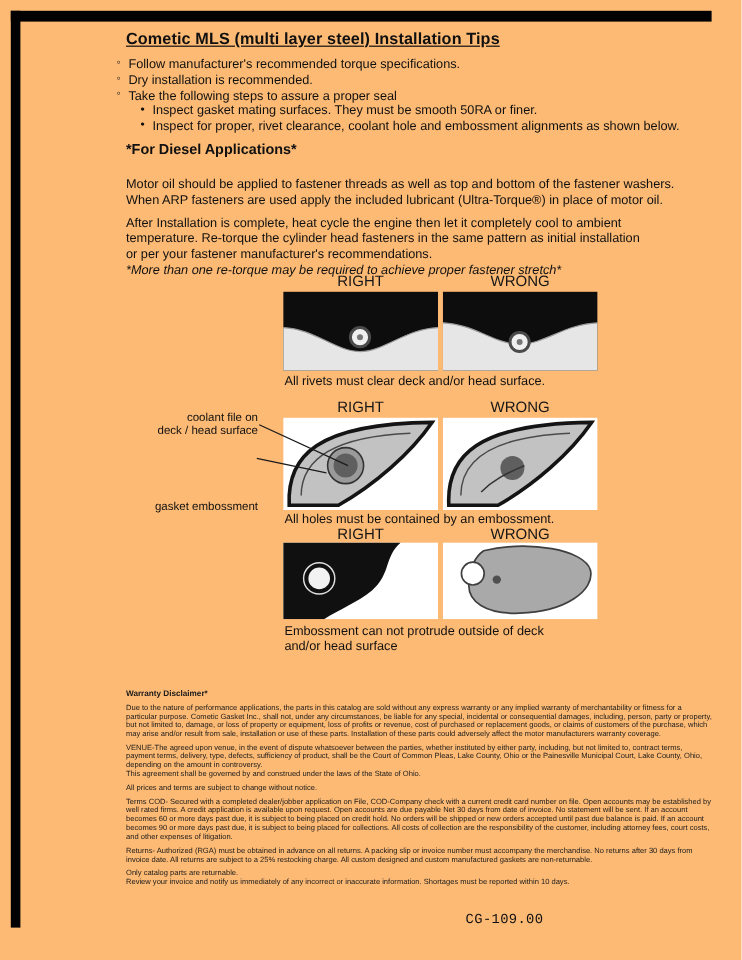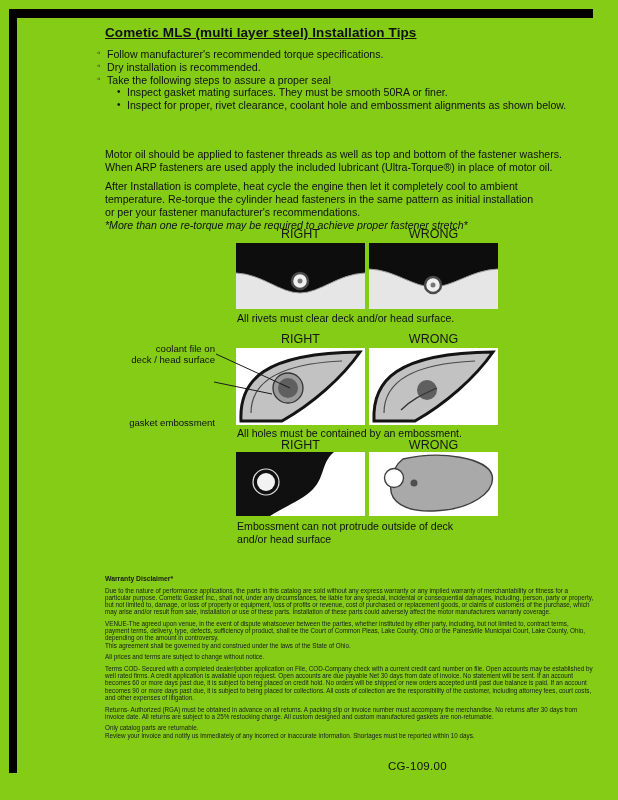--- a/index.html
+++ b/index.html
@@ -1,16 +1,16 @@
 <!DOCTYPE html>
 <html><head>
 <meta charset="utf-8">
 <style>
   html,body{margin:0;padding:0;background:#fff;}
-  .page{position:relative;width:618px;height:800px;background:#84cc16;
+  .page{position:relative;width:618px;height:800px;background:#fdba74;
         font-family:"Liberation Sans",sans-serif;color:#101010;overflow:hidden;}
   .bar-top{position:absolute;left:9px;top:9px;width:584px;height:9px;background:#000;}
   .bar-left{position:absolute;left:9px;top:9px;width:8px;height:764px;background:#000;}
 
   .title{position:absolute;left:105px;top:25px;font-size:13.5px;font-weight:bold;
          text-decoration:underline;letter-spacing:0.1px;}
 
   .tips{position:absolute;left:97px;top:48px;width:505px;font-size:10.6px;line-height:12.8px;}
   .tip{position:relative;padding-left:10px;}
   .tip::before{content:"◦";position:absolute;left:0;top:-1px;font-size:10px;}
@@ -32,40 +32,41 @@
 
   .callout{position:absolute;font-size:9.6px;line-height:10.8px;text-align:right;white-space:pre-line;}
   .co-hole{left:112px;top:344px;width:103px;}
   .co-emb{left:100px;top:375px;width:115px;margin-top:43px;}
   .leader{position:absolute;left:212px;top:344px;width:90px;height:70px;z-index:5;pointer-events:none;}
 
   .warranty{position:absolute;left:105px;top:575px;width:489px;font-size:6.3px;line-height:7.2px;color:#1a1a1a;}
   .warranty p{margin:0 0 4.5px 0;white-space:pre-line;}
   .w-head{font-weight:bold;font-size:6.8px;margin-bottom:4.5px;}
 
-  .footer{position:absolute;left:388px;top:760px;font-size:11.5px;letter-spacing:0.3px;}
+  .footer{position:absolute;left:388px;top:760px;font-size:11.5px;letter-spacing:0.3px;font-family:Liberation Mono, monospace;}
 </style>
 </head>
 <body>
 
 <div class="page">
 
   <div class="bar-top"></div>
   <div class="bar-left"></div>
 
   <div class="title">Cometic MLS (multi layer steel) Installation Tips</div>
 
   <div class="tips">
     <div class="tip"><span>Follow manufacturer's recommended torque specifications.</span></div>
     <div class="tip"><span>Dry installation is recommended.</span></div>
     <div class="tip"><span>Take the following steps to assure a proper seal</span></div>
     <div class="tip sub"><span>Inspect gasket mating surfaces.  They must be smooth 50RA or finer.</span></div>
     <div class="tip sub"><span>Inspect for proper, rivet clearance, coolant hole and embossment alignments as shown below.</span></div>
   </div>
 
+  <div class="diesel-heading">*For Diesel Applications*</div>
   <p class="bpara p1">Motor oil should be applied to fastener threads as well as top and bottom of the fastener washers.
 When ARP fasteners are used apply the included lubricant (Ultra-Torque®) in place of motor oil.</p>
   <p class="bpara p2">After Installation is complete, heat cycle the engine then let it completely cool to ambient
 temperature. Re-torque the cylinder head fasteners in the same pattern as initial installation
 or per your fastener manufacturer's recommendations.</p>
   <p class="bpara pnote">*More than one re-torque may be required to achieve proper fastener stretch*</p>
 
   <div class="fig-label l1 c1">RIGHT</div>
   <div class="fig-label l1 c2">WRONG</div>
   <div class="fig-img r1 c1">

